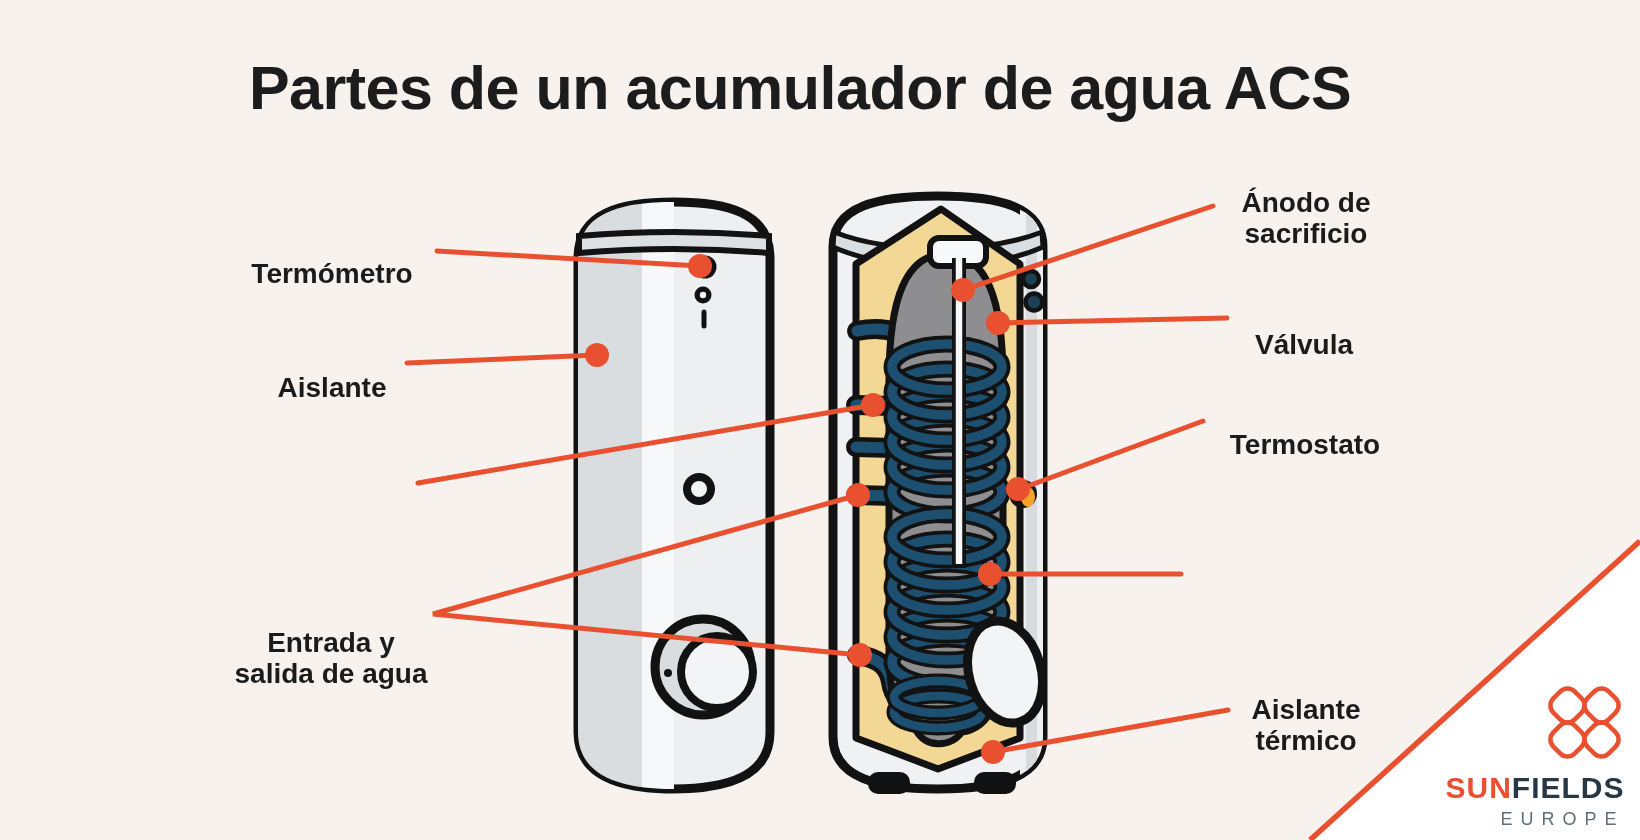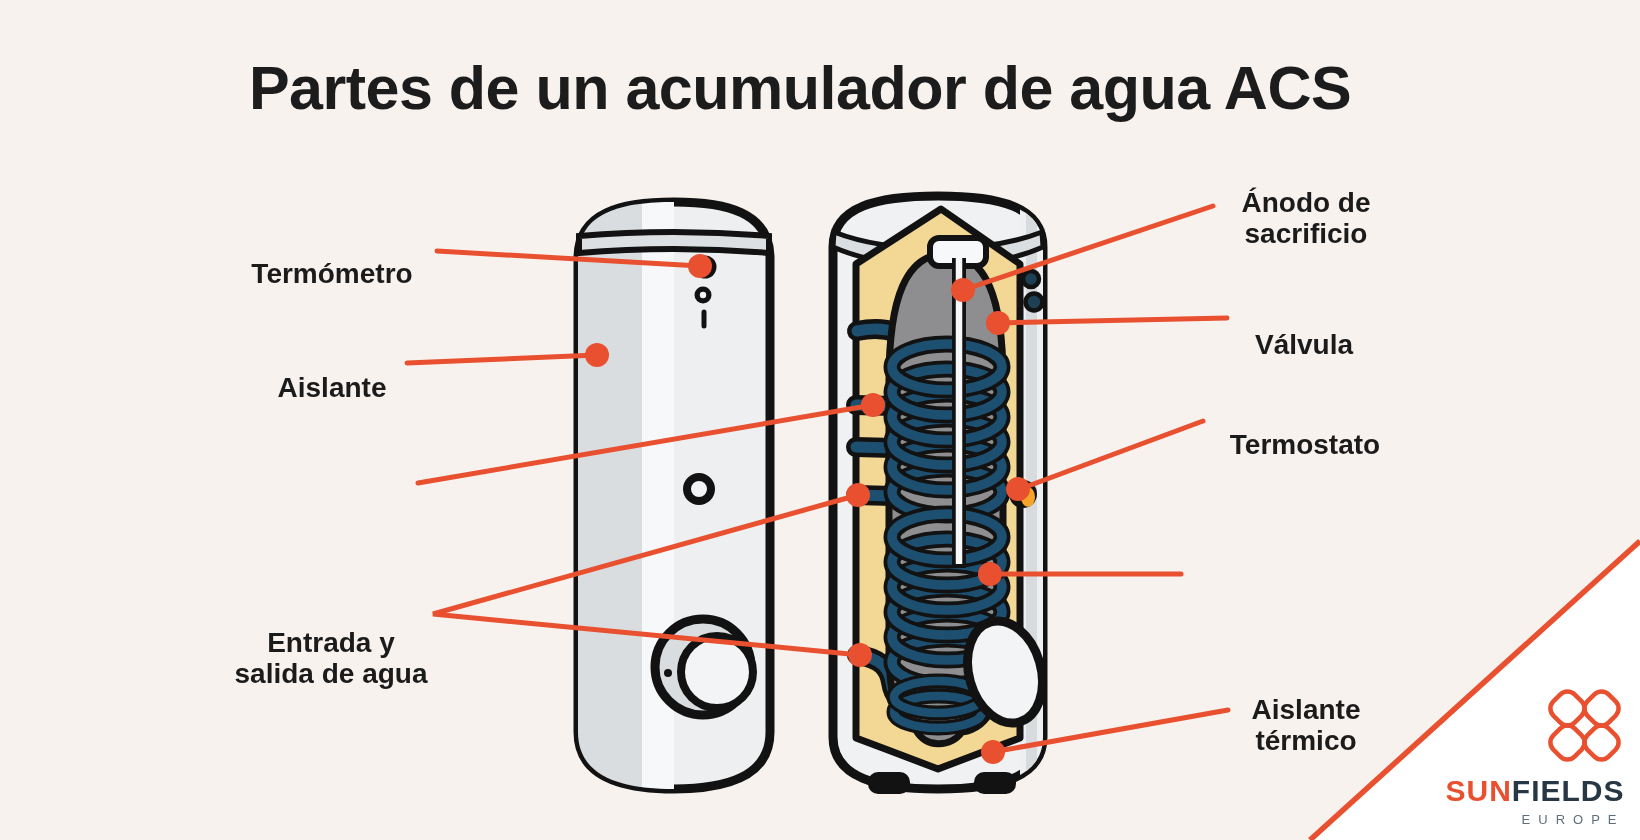--- a/index.html
+++ b/index.html
@@ -23,21 +23,21 @@
     color:#1B1B1B;text-align:center;white-space:pre-line;margin-top:24px;
   }
   .logo{
     position:absolute;left:1535px;top:756px;
     transform:translate(-50%,-50%);
     display:flex;flex-direction:column;align-items:flex-end;
   }
   .brand-line{font-size:30px;font-weight:700;letter-spacing:1px;margin-top:8px;white-space:nowrap;}
   .brand-line .sun{color:#E8502F;}
   .brand-line .fields{color:#273744;}
-  .europe{font-size:13px;letter-spacing:8px;color:#5E6E7A;margin-top:4px;text-indent:8px;}
+  .europe{font-size:18px;letter-spacing:8px;color:#5E6E7A;margin-top:4px;text-indent:8px;}
 </style>
 </head>
 <body>
 
 <div class="stage">
 
   <div class="title">Partes de un acumulador de agua ACS</div>
 
   <svg class="art" viewBox="0 0 1640 840" aria-hidden="true">
     <defs>

